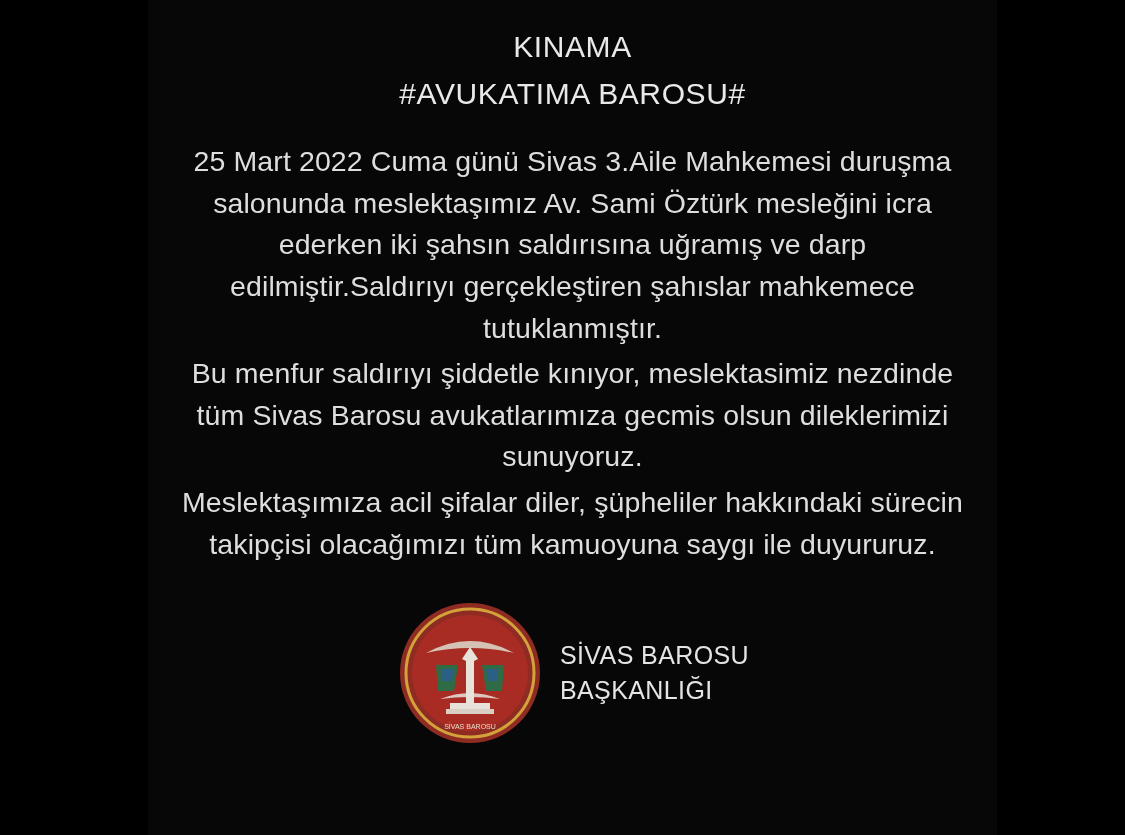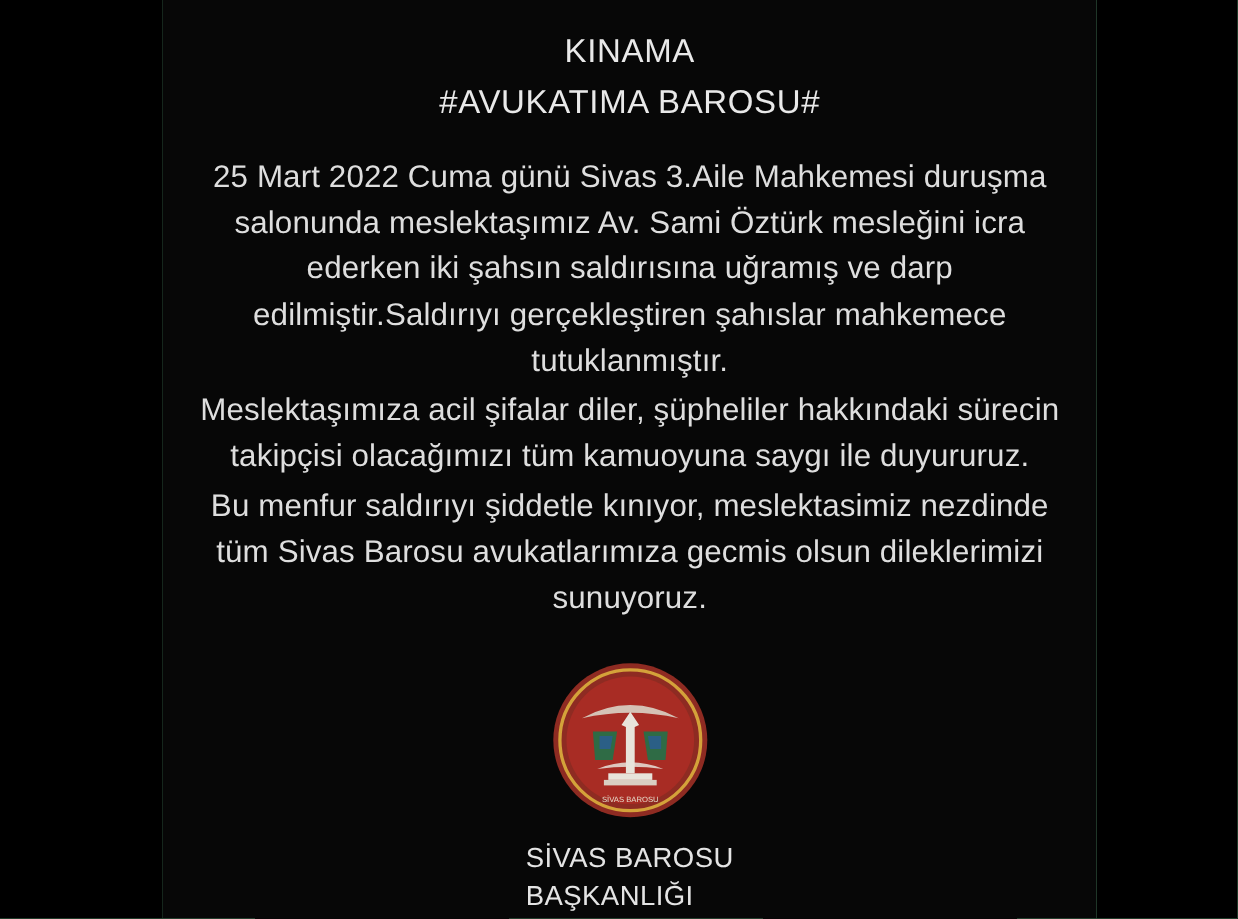--- a/index.html
+++ b/index.html
@@ -11,21 +11,21 @@
     width: 1125px;
     height: 835px;
     overflow: hidden;
     font-family: "Liberation Sans", sans-serif;
   }
 
   #poster {
     position: relative;
     width: 1125px;
     height: 835px;
-    background: #86efac;
+    background: #be185d;
   }
 
   
   .side-bar {
     position: absolute;
     top: 0;
     bottom: 0;
     width: 148px;
     background: #000000;
   }
@@ -72,21 +72,21 @@
   .body-text p {
     margin: 0;
   }
   .body-text p + p {
     margin-top: 4px;
   }
 
   .footer {
     margin-top: 34px;
     display: flex;
-    flex-direction: column;
+    flex-direction: row;
     align-items: center;
     justify-content: center;
     gap: 16px;
   }
 
   .emblem {
     width: 148px;
     height: 148px;
     position: relative;
   }
@@ -111,22 +111,22 @@
 
   <div class="content">
 
     <div class="headline">
       <span>KINAMA</span>
       <span class="line2">#AVUKATIMA BAROSU#</span>
     </div>
 
     <div class="body-text">
       <p>25 Mart 2022 Cuma günü Sivas 3.Aile Mahkemesi duruşma salonunda meslektaşımız Av. Sami Öztürk mesleğini icra ederken iki şahsın saldırısına uğramış ve darp edilmiştir.Saldırıyı gerçekleştiren şahıslar mahkemece tutuklanmıştır.</p>
+      <p>Bu menfur saldırıyı şiddetle kınıyor, meslektasimiz nezdinde tüm Sivas Barosu avukatlarımıza gecmis olsun dileklerimizi sunuyoruz.</p>
       <p>Meslektaşımıza acil şifalar diler, şüpheliler hakkındaki sürecin takipçisi olacağımızı tüm kamuoyuna saygı ile duyururuz.</p>
-      <p>Bu menfur saldırıyı şiddetle kınıyor, meslektasimiz nezdinde tüm Sivas Barosu avukatlarımıza gecmis olsun dileklerimizi sunuyoruz.</p>
     </div>
 
     <div class="footer">
 
       <div class="emblem">
         <svg width="148" height="148" viewBox="0 0 148 148" aria-hidden="true">
           <circle cx="74" cy="74" r="70" fill="#8e2b22"></circle>
           <circle cx="74" cy="74" r="64" fill="none" stroke="#d4a23a" stroke-width="3"></circle>
           <circle cx="74" cy="74" r="58" fill="#a82c24"></circle>
 

